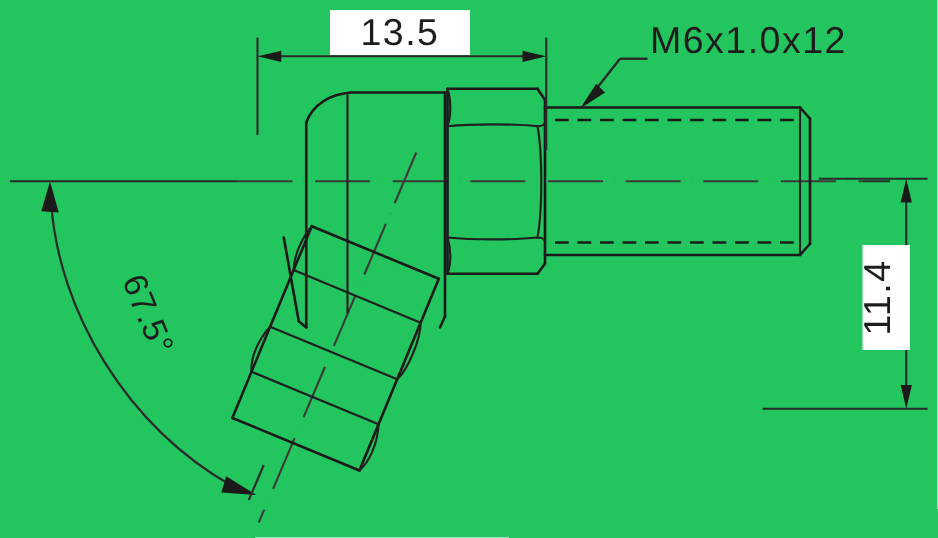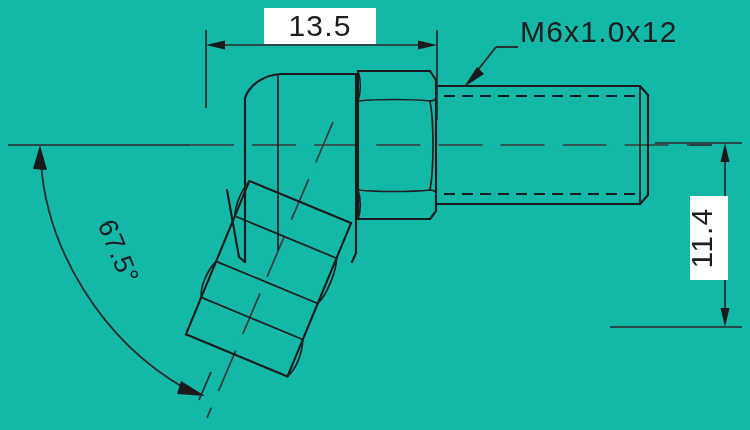--- a/index.html
+++ b/index.html
@@ -10,21 +10,21 @@
   body {
     width: 750px;
     height: 430px;
     overflow: hidden;
     font-family: "Liberation Sans", sans-serif;
   }
   #drawing-root {
     position: relative;
     width: 750px;
     height: 430px;
-    background: #14b8a6;
+    background: #22c55e;
   }
   svg#cad {
     display: block;
     width: 750px;
     height: 430px;
   }
   .obj-line {
     fill: none;
     stroke: #1a1a1a;
     stroke-width: 2.1;

